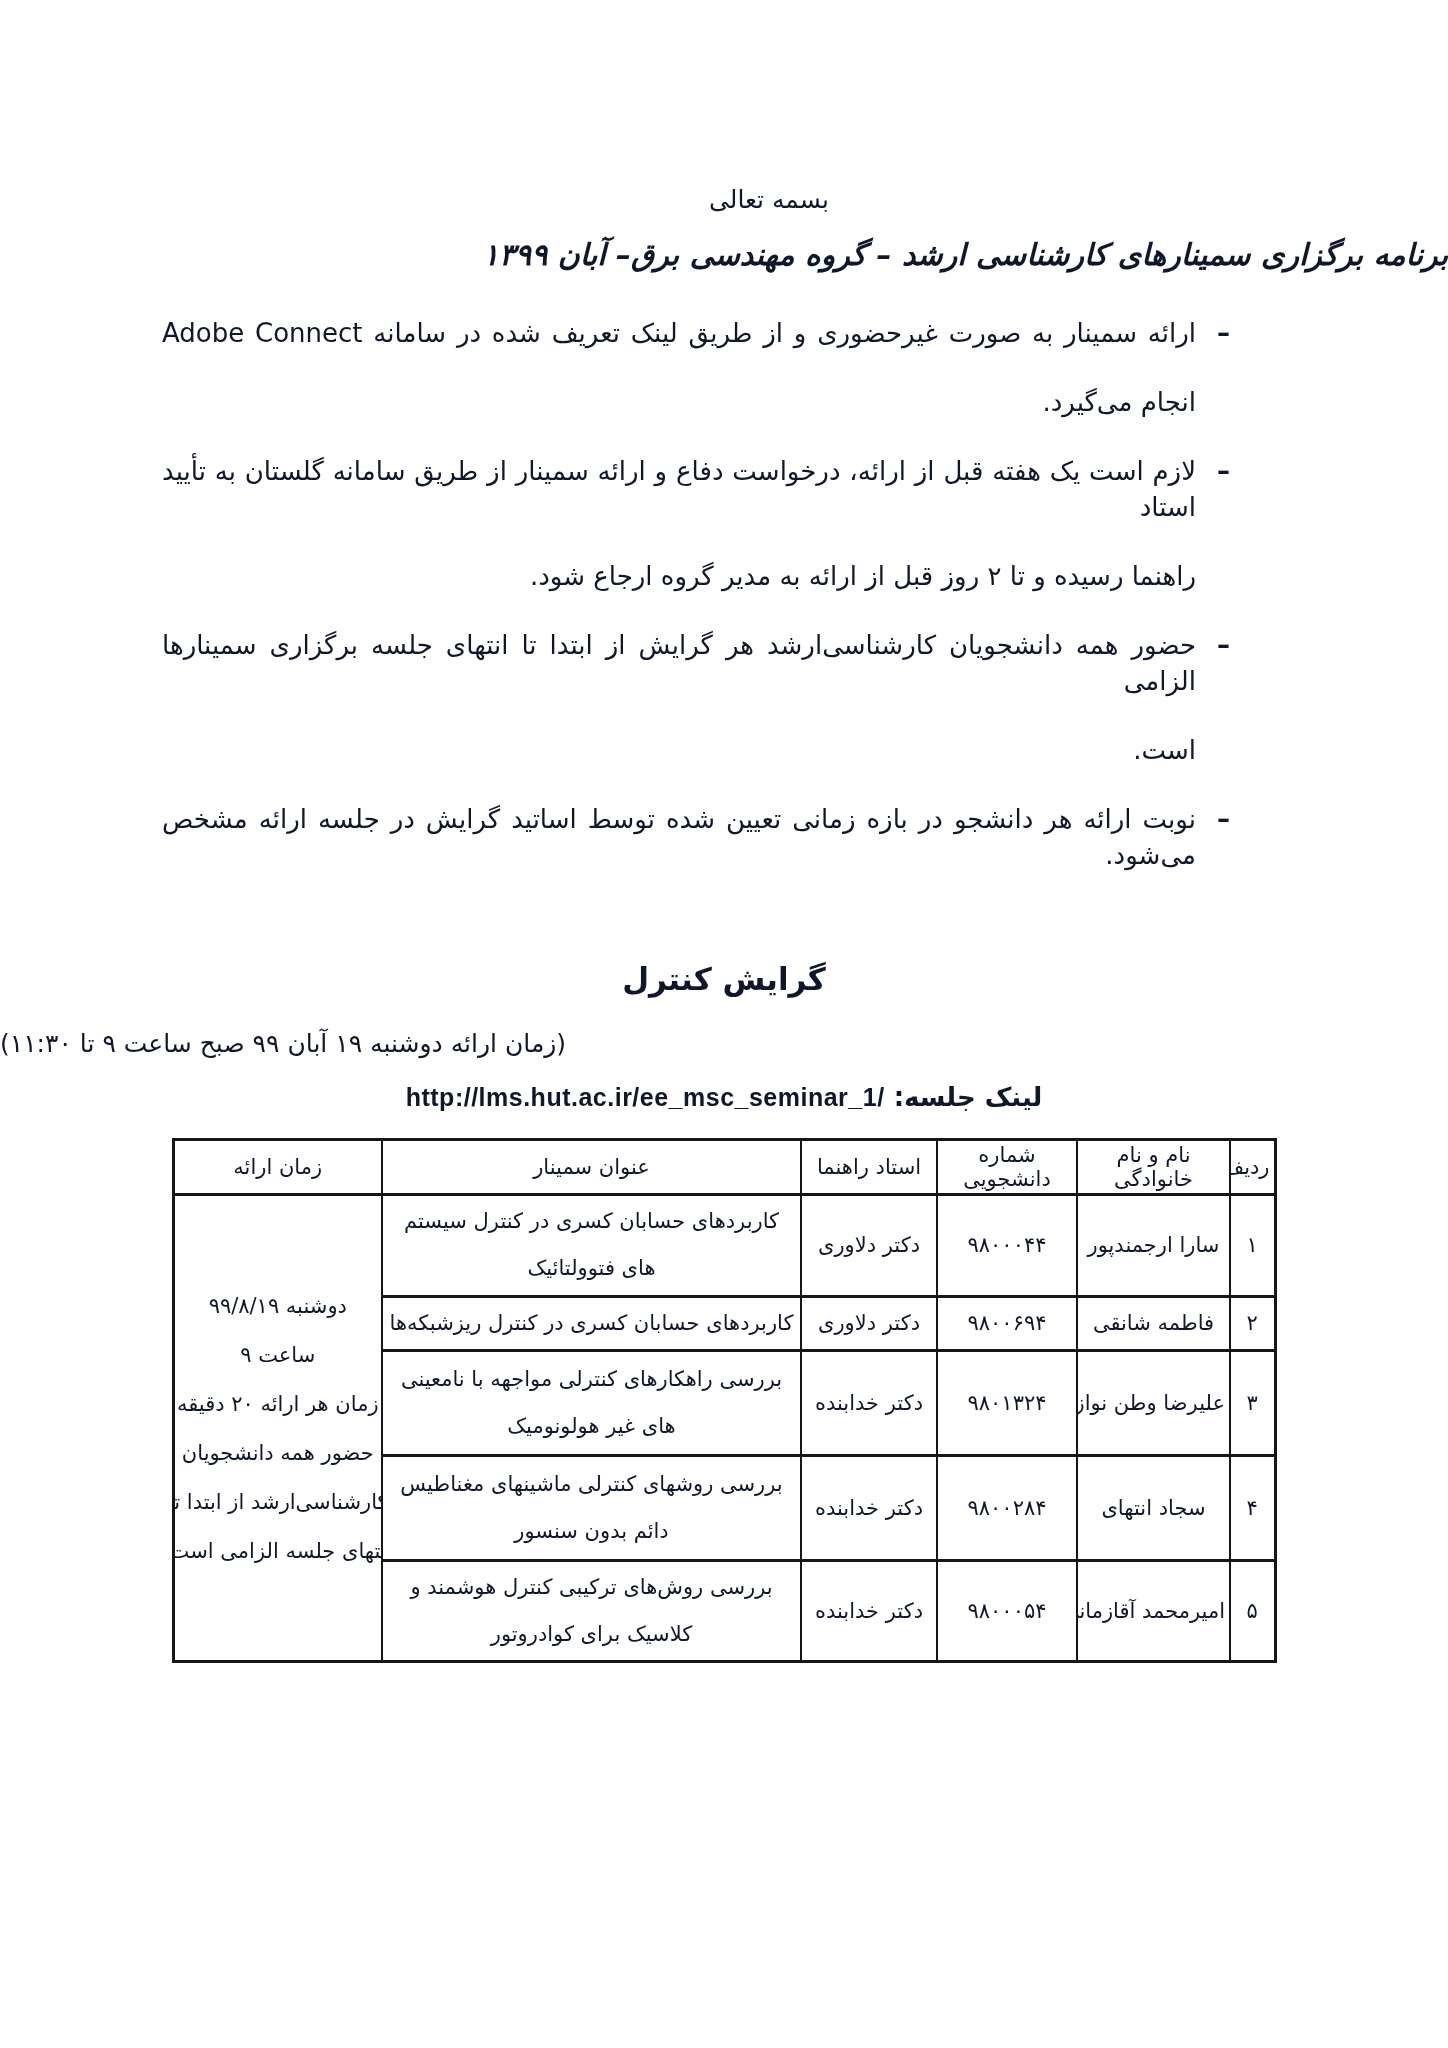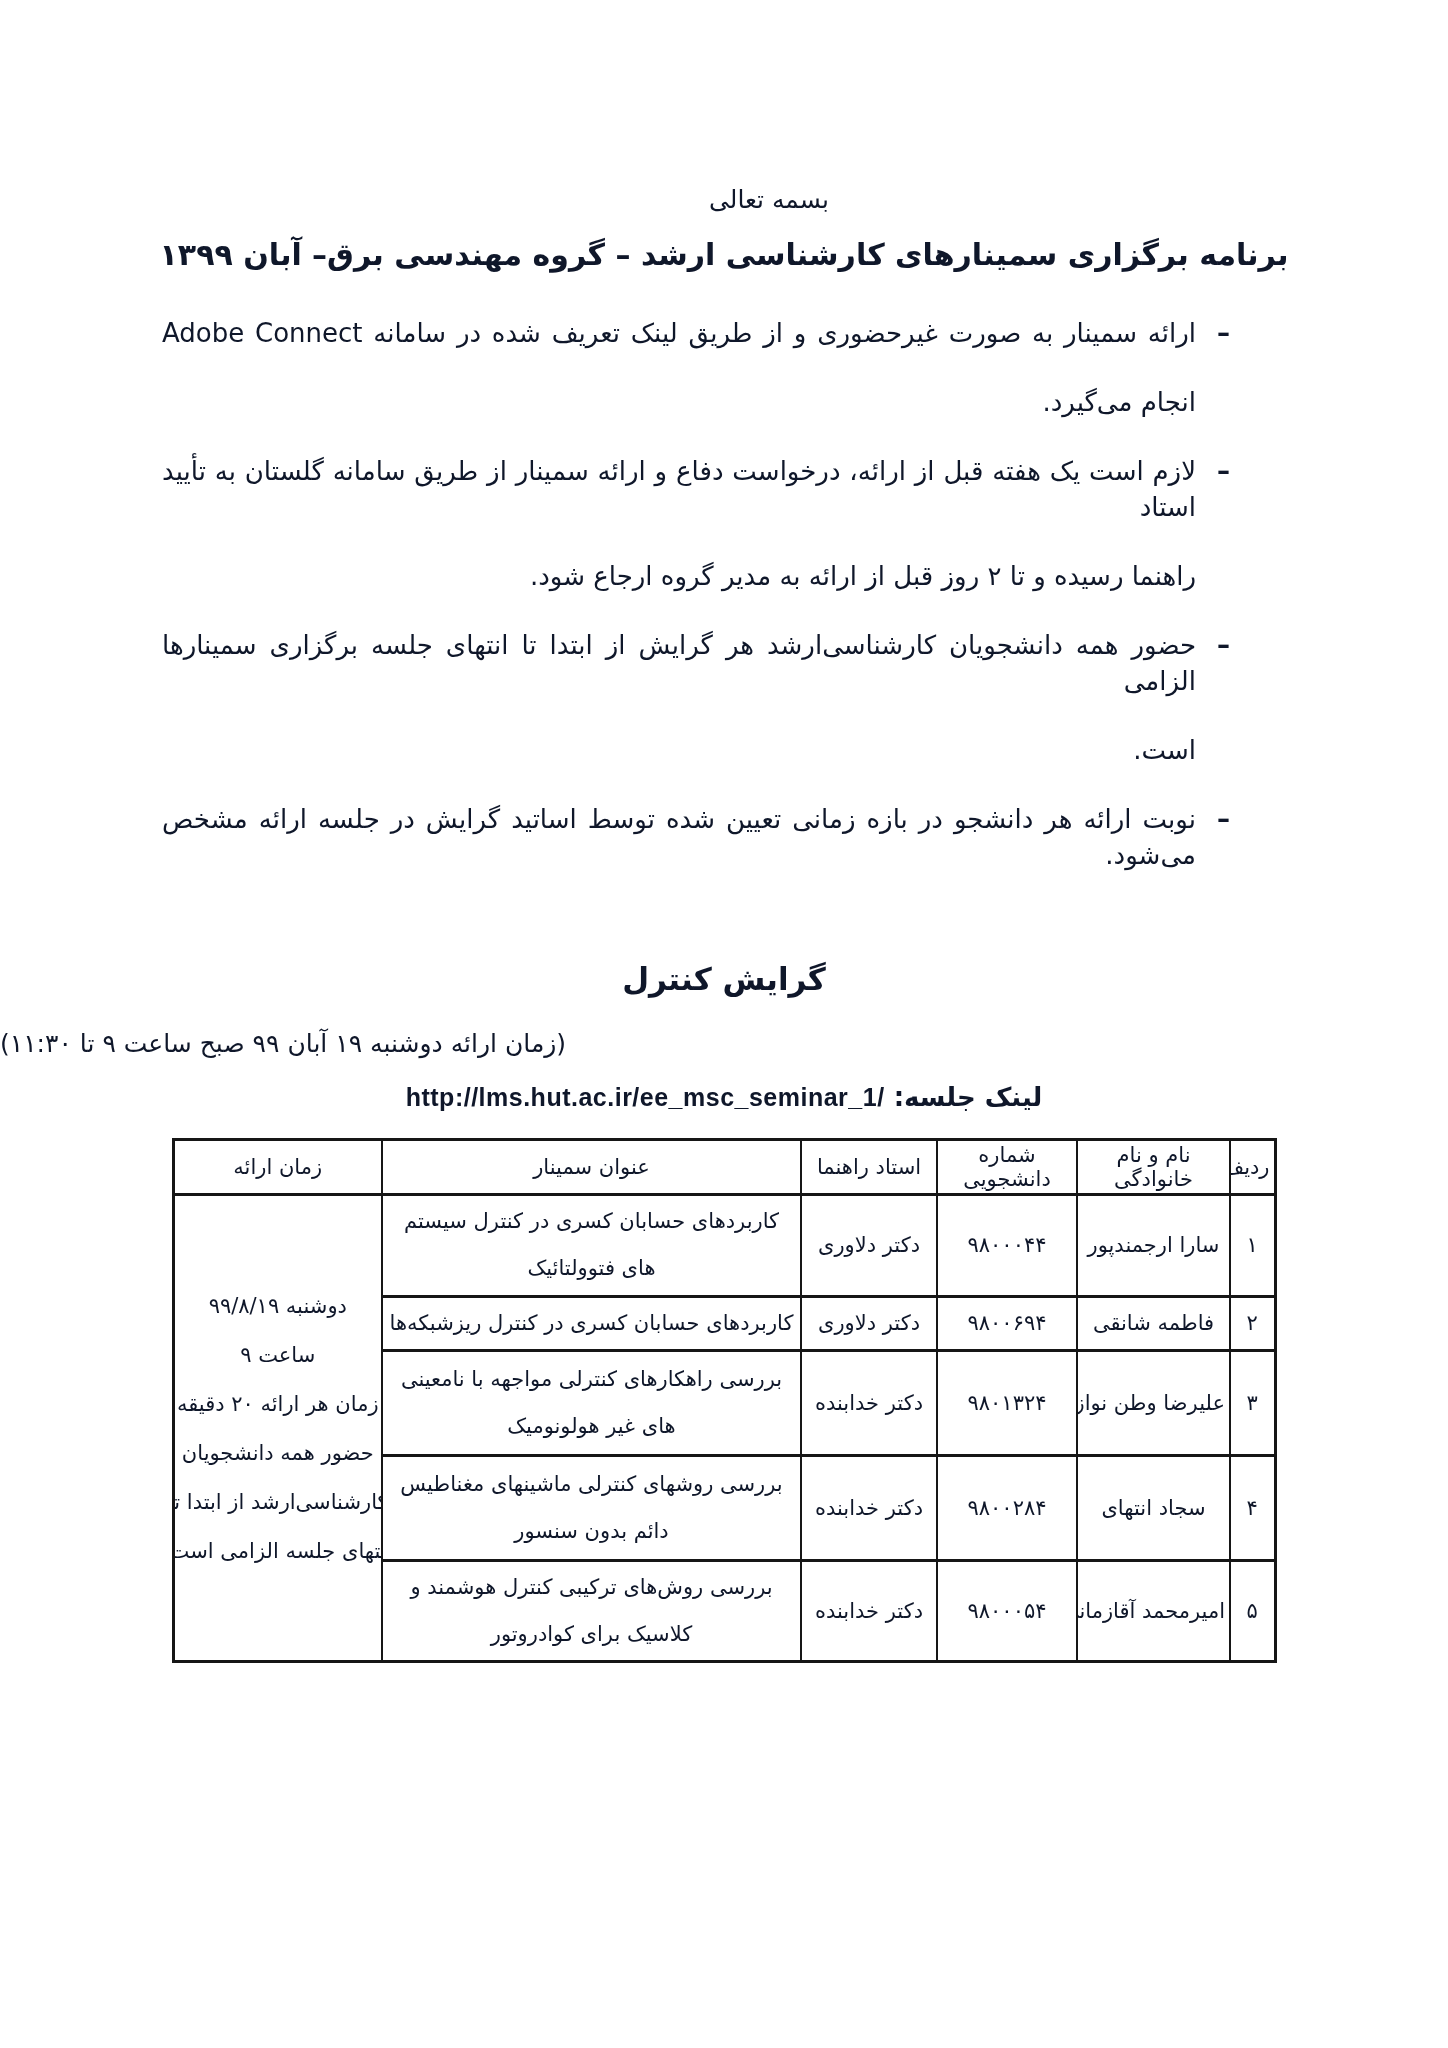--- a/index.html
+++ b/index.html
@@ -17,24 +17,24 @@
   }
   .besmellah {
     text-align:center;
     font-size:25px;
     line-height:34px;
     position:relative;
     left:45px; 
   }
   .doc-title {
     margin:18px 0 0 0;
-    text-align:center;
     font-size:30px;
     font-weight:bold;
     line-height:40px;
+    font-style:italic;
   }
   .bullets {
     margin-top:40px;
     padding-right:218px;
     padding-left:138px;
   }
   .bullet { display:flex; align-items:flex-start; }
   .dash {
     flex:none;
     width:22px;

